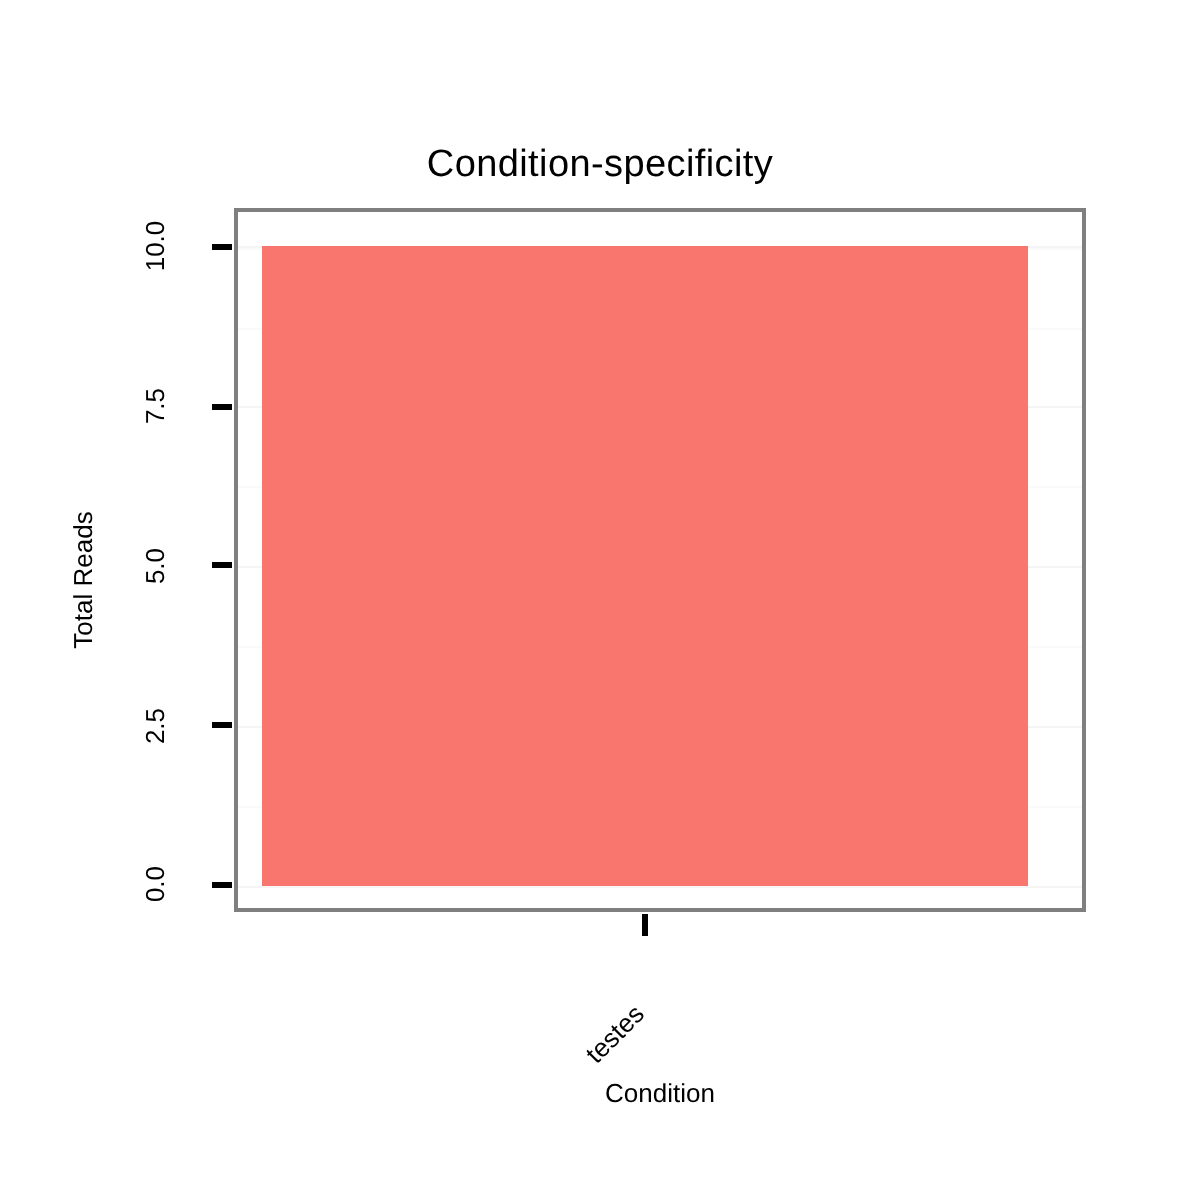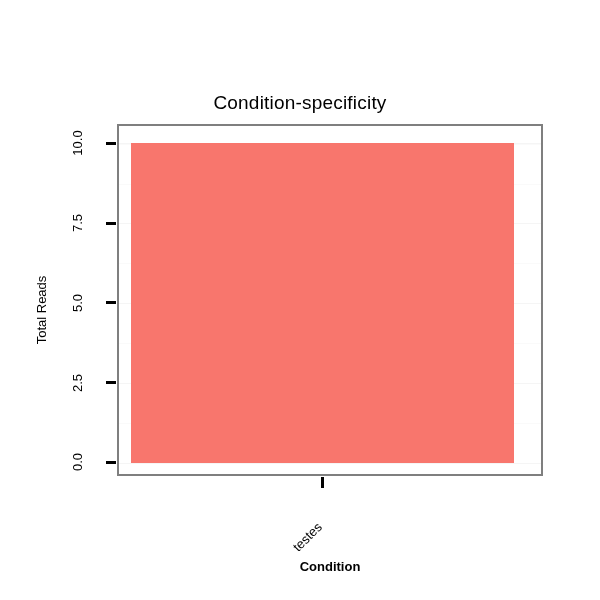--- a/index.html
+++ b/index.html
@@ -14,21 +14,20 @@
     overflow: hidden;
     font-family: "Liberation Sans", sans-serif;
     color: #000000;
   }
 
   #plot-root {
     position: absolute;
     left: 0; top: 0;
     width: 600px;
     height: 464px;
-    margin-top: 20px;
   }
 
   
   .chart-title {
     position: absolute;
     left: 0;
     top: 72px;
     width: 600px;
     text-align: center;
     font-size: 19px;
@@ -122,21 +121,20 @@
   }
 
   .x-axis-title {
     position: absolute;
     left: 117px;
     top: 538px;
     width: 426px;
     text-align: center;
     font-size: 13px;
     line-height: 18px;
-    font-weight: bold;
   }
 </style>
 </head>
 <body>
 
 <div id="plot-root">
 
   <div class="chart-title">Condition-specificity</div>
 
   <div class="y-axis-title">Total Reads</div>

